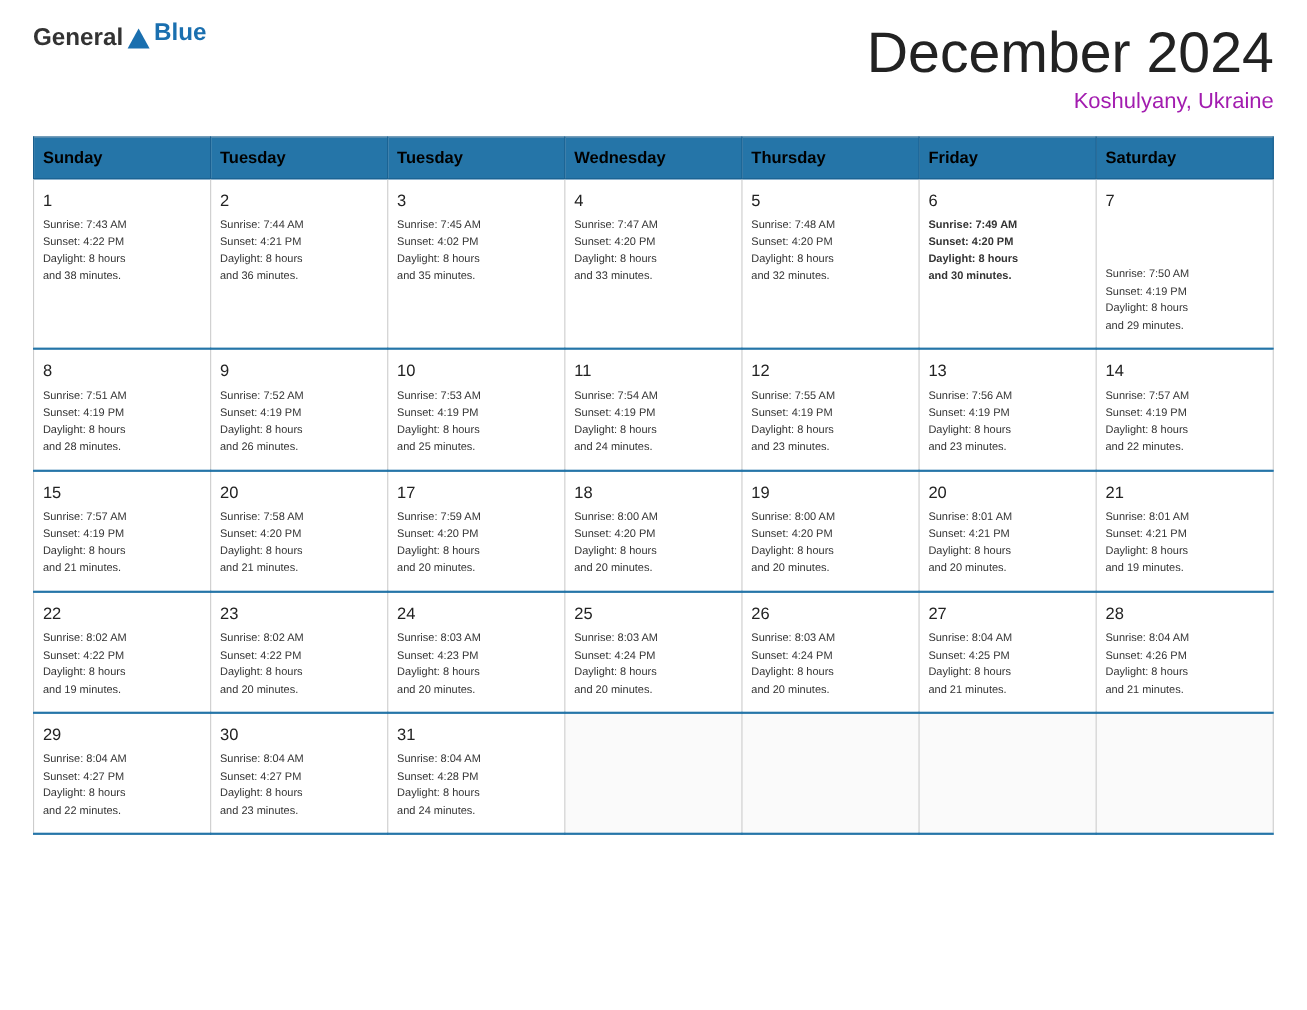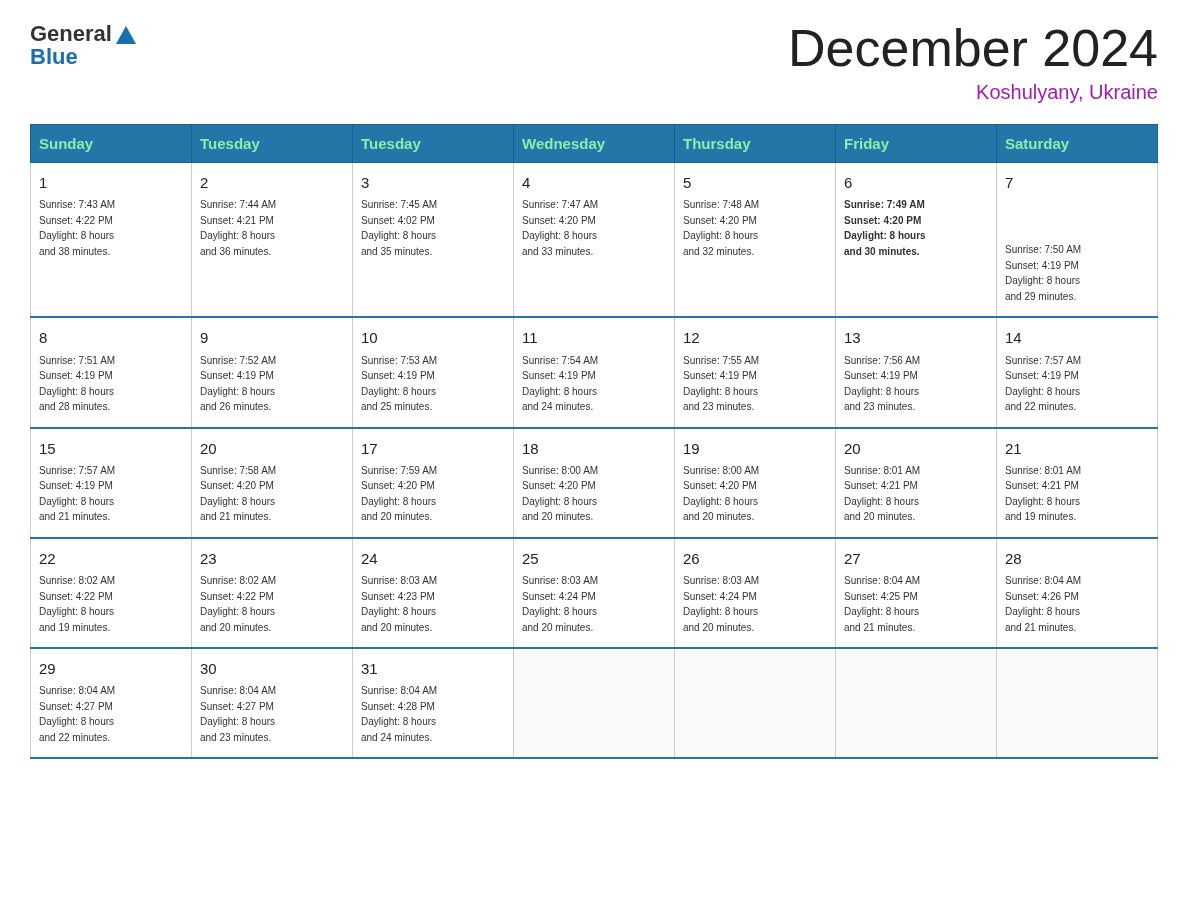--- a/index.html
+++ b/index.html
@@ -26,21 +26,21 @@
       font-weight: bold;
       color: #333;
     }
     .logo-text-blue {
       font-size: 22px;
       font-weight: bold;
       color: #1a6faf;
     }
     .logo-block {
       display: flex;
-      flex-direction: column;
+      flex-direction: row;
     }
     .logo-top-row {
       display: flex;
       align-items: center;
     }
     .title-block {
       text-align: right;
     }
     .month-title {
       font-size: 52px;
@@ -54,21 +54,21 @@
       font-weight: normal;
       margin-top: 4px;
     }
     table {
       width: 100%;
       border-collapse: collapse;
       table-layout: fixed;
     }
     thead th {
       background-color: #2575a8;
-      color: #86efac;
+      color: #000000;
       font-size: 15px;
       font-weight: bold;
       padding: 10px 8px;
       text-align: left;
       border: 1px solid #1a5f8e;
     }
     tbody td {
       border: 1px solid #ccc;
       vertical-align: top;
       padding: 8px 8px 12px 8px;

